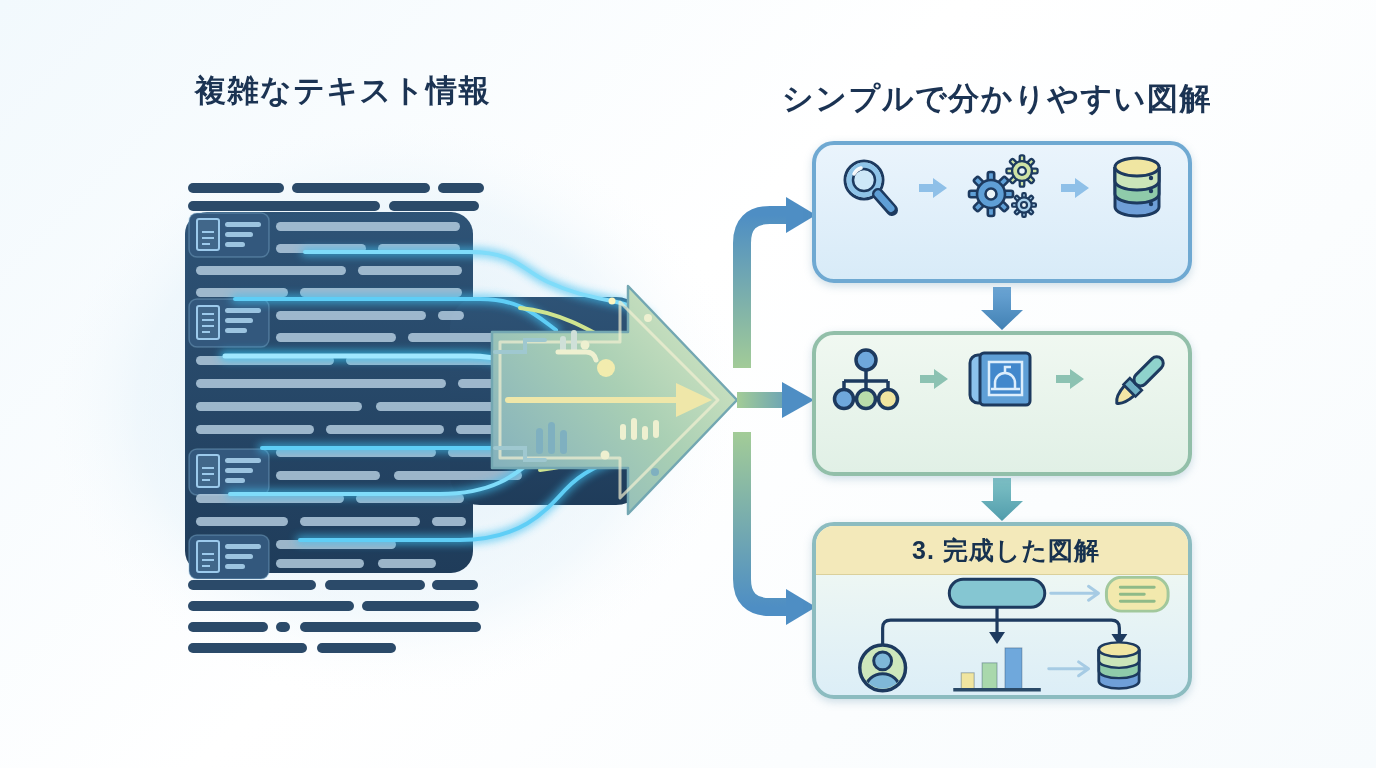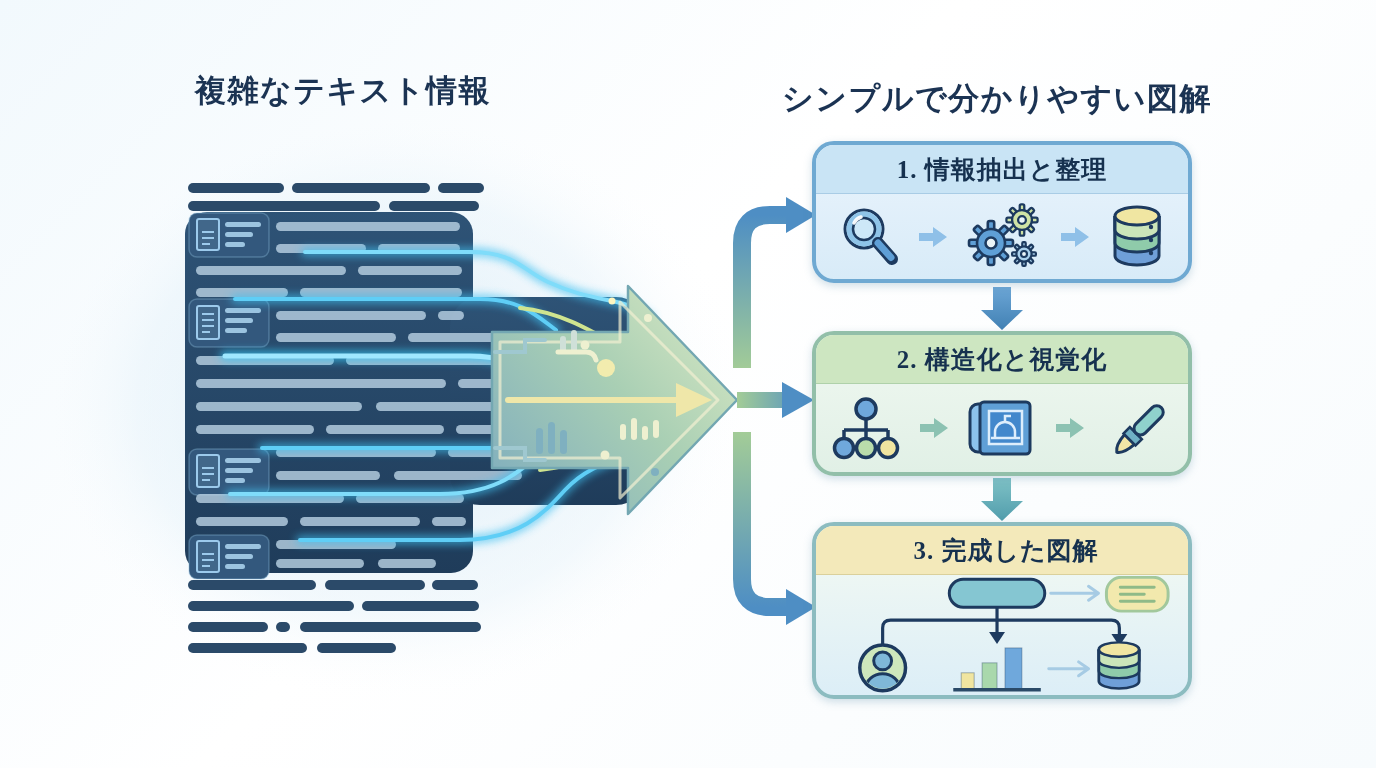--- a/index.html
+++ b/index.html
@@ -1,19 +1,19 @@
 <!DOCTYPE html>
 <html><head>
 <meta charset="utf-8">
 <style>
   html,body{margin:0;padding:0;background:#ffffff;}
   .canvas{
     position:relative;width:1376px;height:768px;overflow:hidden;
     background:linear-gradient(135deg,#f2f9fd 0%,#ffffff 45%,#f7fbfd 100%);
-    font-family:Liberation Serif, serif;
+    font-family:Liberation Sans, sans-serif;
   }
   .art{position:absolute;left:0;top:0;}
   .title{
     position:absolute;top:70px;transform:translateX(-50%);
     font-size:31px;font-weight:bold;color:#1b3353;letter-spacing:1.5px;white-space:nowrap;
   }
   .title-left{left:343px;}
   .title-right{left:997px;margin-top:8px;}
   .step-box{
     position:absolute;left:812px;width:380px;border-radius:22px;
@@ -265,21 +265,20 @@
     <g>
       <path d="M993 287 V310 H981 L1002 330 L1023 310 H1011 V287 Z" fill="url(#da1)"></path>
       <path d="M993 478 V501 H981 L1002 521 L1023 501 H1011 V478 Z" fill="url(#da2)"></path>
     </g>
   </svg>
 
   <div class="title title-left">複雑なテキスト情報</div>
   <div class="title title-right">シンプルで分かりやすい図解</div>
 
   <div class="step-box box1">
-    <div class="step-header h1">1. 情報抽出と整理</div>
     <div class="step-body">
       <svg width="64" height="70" viewBox="0 0 64 70">
         <circle cx="27" cy="27" r="19" fill="#c6e4f6" stroke="#1d3a5f" stroke-width="3"></circle>
         <circle cx="27" cy="27" r="14.5" fill="none" stroke="#8fc4e8" stroke-width="6"></circle>
         <circle cx="27" cy="27" r="11" fill="#cde8f8" stroke="#1d3a5f" stroke-width="2.5"></circle>
         <path d="M17 21 A12 12 0 0 1 24 15" stroke="#ffffff" stroke-width="3.5" fill="none" stroke-linecap="round" opacity=".95"></path>
         <line x1="41" y1="41" x2="55" y2="57" stroke="#1d3a5f" stroke-width="12" stroke-linecap="round"></line>
         <line x1="41" y1="41" x2="54" y2="55.5" stroke="#5f9fd6" stroke-width="7" stroke-linecap="round"></line>
       </svg>
       <svg class="mini-arrow" width="32" height="26" viewBox="0 0 32 26">
@@ -299,21 +298,20 @@
         <path d="M8 12 V26 A22 9 0 0 0 52 26 V12" fill="#cbe5b9" stroke="#1d3a5f" stroke-width="3"></path>
         <ellipse cx="30" cy="12" rx="22" ry="9" fill="#f0e6a2" stroke="#1d3a5f" stroke-width="3"></ellipse>
         <circle cx="44" cy="23" r="2.2" fill="#1d3a5f"></circle>
           <circle cx="44" cy="36" r="2.2" fill="#1d3a5f"></circle>
           <circle cx="44" cy="49" r="2.2" fill="#1d3a5f"></circle>
       </svg>
     </div>
   </div>
 
   <div class="step-box box2">
-    <div class="step-header h2">2. 構造化と視覚化</div>
     <div class="step-body">
       <svg width="72" height="64" viewBox="0 0 72 64">
         <path d="M36 22 V34 M14 34 H58 M14 34 V44 M36 34 V44 M58 34 V44" stroke="#1d3a5f" stroke-width="3.5" fill="none"></path>
         <circle cx="36" cy="13" r="10" fill="#6fa8dc" stroke="#1d3a5f" stroke-width="3.5"></circle>
         <circle cx="14" cy="52" r="9.5" fill="#6fa8dc" stroke="#1d3a5f" stroke-width="3.5"></circle>
         <circle cx="36" cy="52" r="9.5" fill="#b9dcab" stroke="#1d3a5f" stroke-width="3.5"></circle>
         <circle cx="58" cy="52" r="9.5" fill="#f0e5a0" stroke="#1d3a5f" stroke-width="3.5"></circle>
       </svg>
       <svg class="mini-arrow" width="32" height="26" viewBox="0 0 32 26">
         <path d="M2 9 H16 V3 L30 13 L16 23 V17 H2 Z" stroke-linejoin="round"></path>

